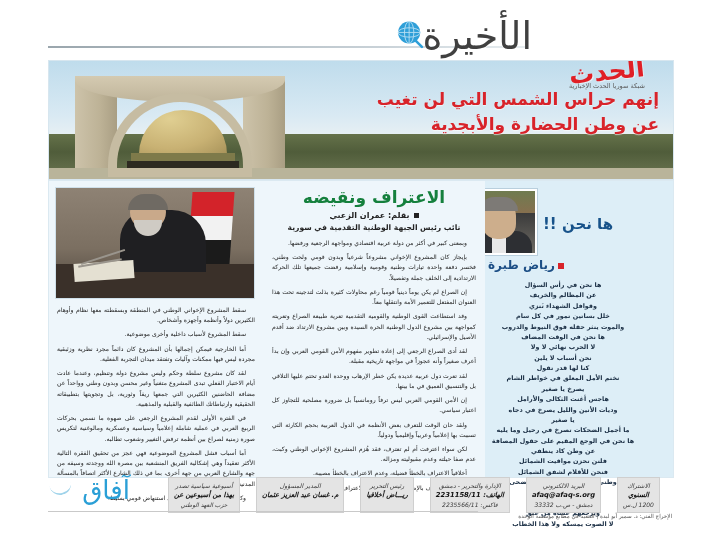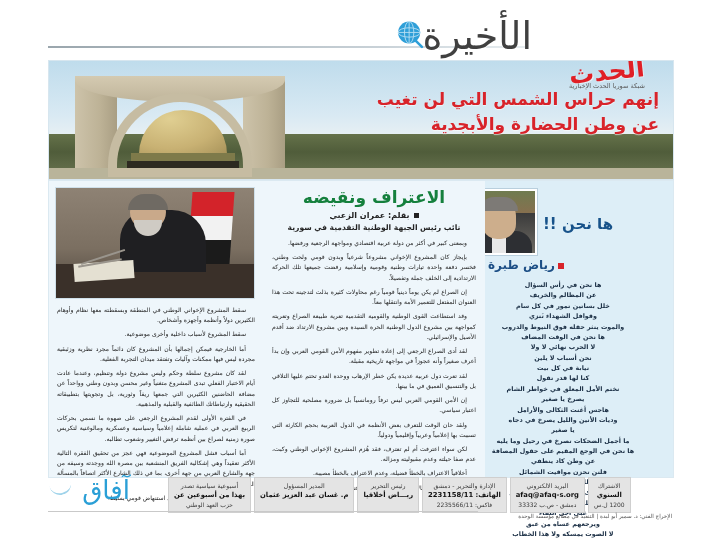--- a/index.html
+++ b/index.html
@@ -200,27 +200,26 @@
           <div class="hairl"></div>
         </div>
         <div class="hn-title">ها نحن !!</div>
       </div>
       <div class="author-name">
         <span class="bullet"></span><span>رياض طبرة</span>
       </div>
       <div class="poem">
           <span>ها نحن في رأس السؤال</span>
           <span>عن المظالم والخريف</span>
+          <span>وقوافل الشهداء تَنزي</span>
           <span>خلل بساتين تمور في كل سام</span>
-          <span>وقوافل الشهداء تَنزي</span>
           <span>والموت ينثر حقله فوق النيوط والدروب</span>
           <span>ها نحن في الوقت المضاف</span>
           <span>لا الحرب نهائي لا ولا</span>
           <span>نحن أسباب لا يلين</span>
-          <span>نيابة في كل بيت</span>
           <span>كنا لها قدر تقول</span>
           <span>نختم الأمل المعلق في خواطر الشام</span>
           <span>يصرخ يا صغير</span>
           <span>هاجس أغنت الثكالى والأرامل</span>
           <span>وديات الأنين والليل يصرخ في دجاه</span>
           <span>يا صغير</span>
           <span>ما أجمل الضحكات تصرخ في رحيل وما يليه</span>
           <span>ها نحن في الوجع المقيم على حقول المصافة</span>
           <span>عن وطن كاد ينطفي</span>
           <span>فلتن تحزن مواقيت الشمائل</span>
@@ -278,21 +277,21 @@
         </div>
     </div>
   </div>
 
   <div class="footer">
     <div class="fbar">
       <div class="afaq">
         <div class="afaq-swoosh"></div>
         <div class="afaq-word">آفاق</div>
       </div>
-      <div id="footer-boxes" style="display:flex;flex-direction:row-reverse;gap:3px;">
+      <div id="footer-boxes" style="display:flex;flex-direction:row-reverse;gap:16px;font-style:italic;">
           <div class="fbox">
             <div class="l1">أسبوعية سياسية تصدر</div>
             <div class="l2">بهذا من أسبوعين عن</div>
             <div class="l3">حزب العهد الوطني</div>
           </div>
           <div class="fbox">
             <div class="l1">المدير المسؤول</div>
             <div class="l2">م. غسان عبد العزيز عثمان</div>
           </div>
           <div class="fbox">

